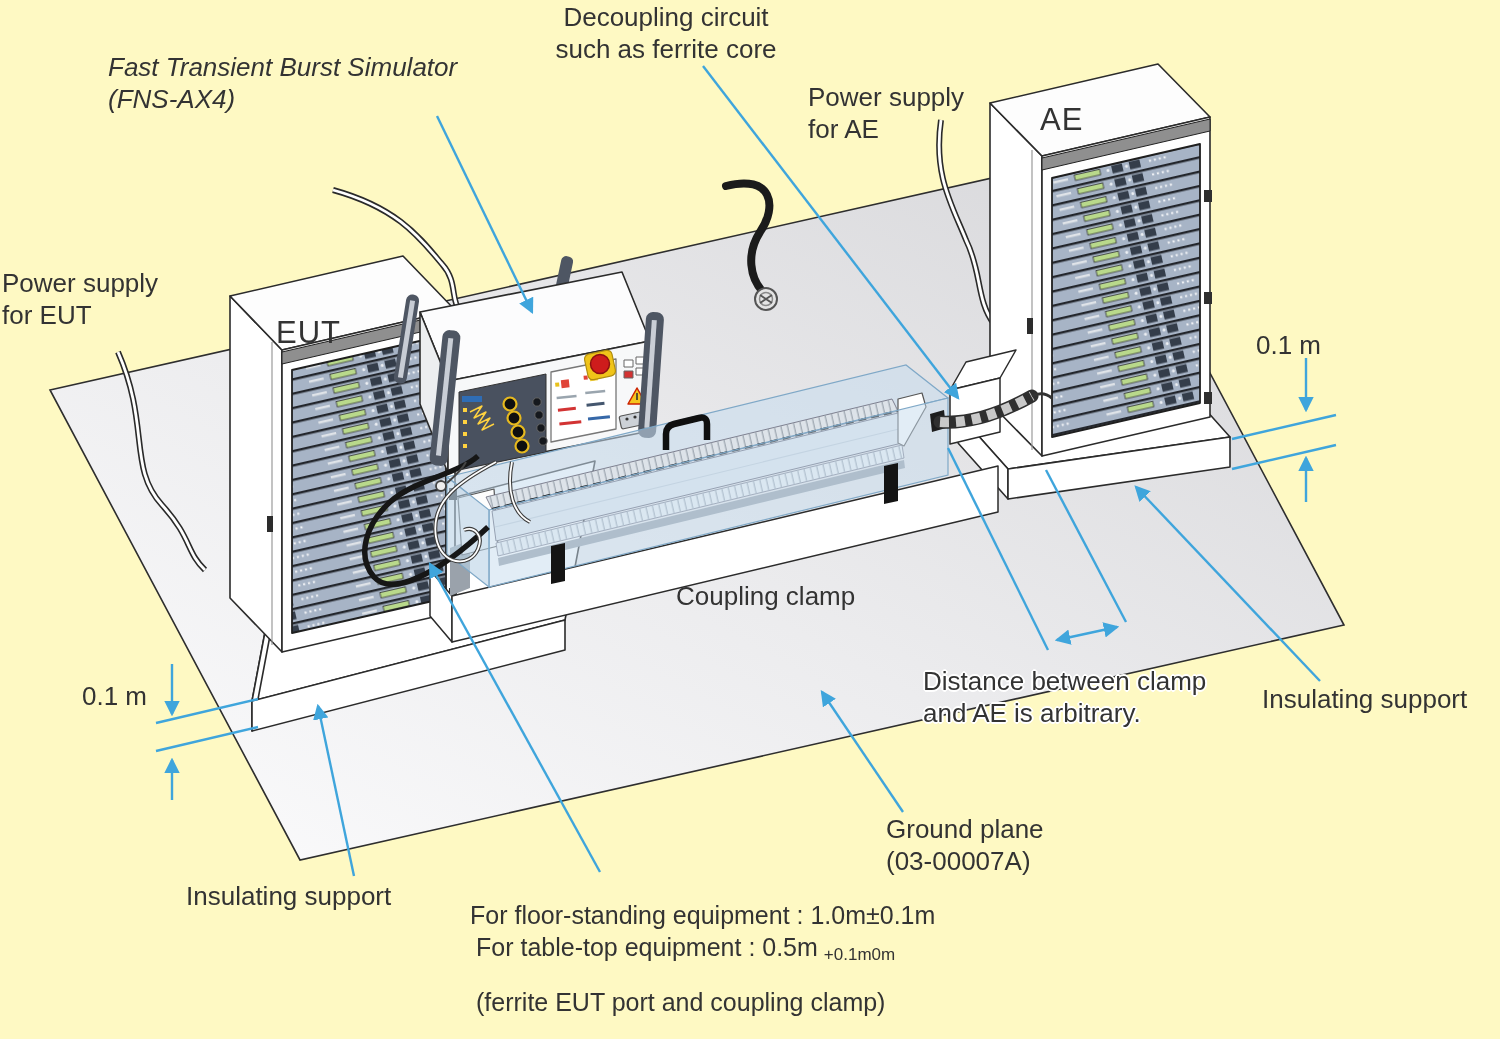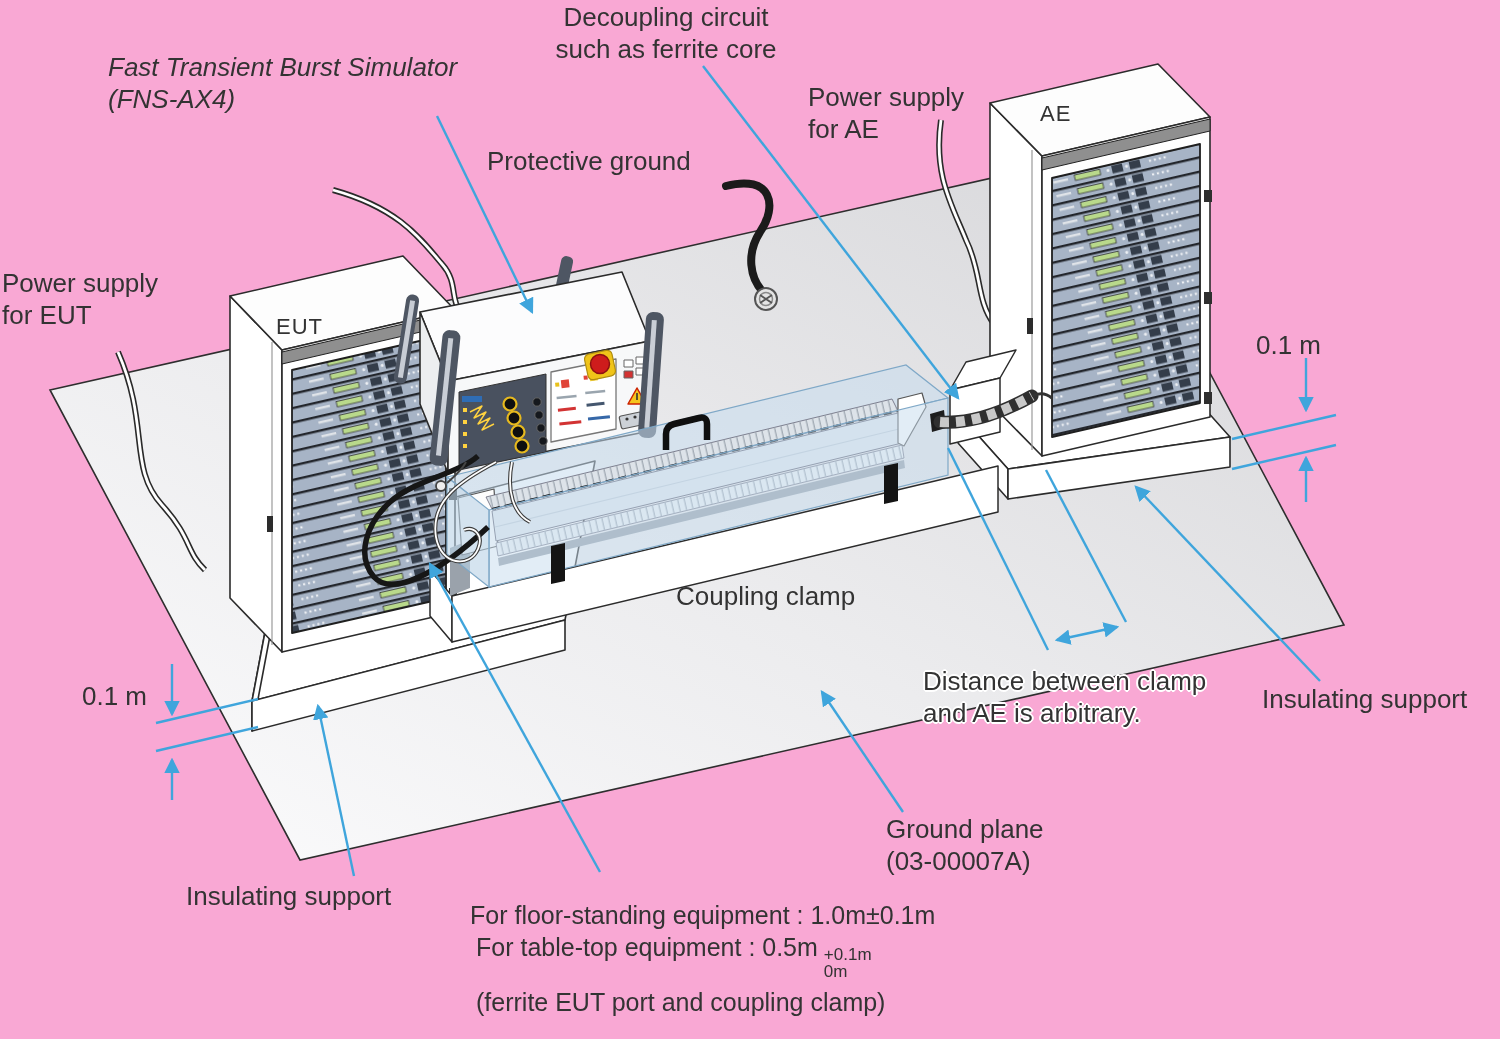--- a/index.html
+++ b/index.html
@@ -1,26 +1,26 @@
 <!DOCTYPE html>
 <html><head>
 <meta charset="utf-8">
 <style>
   html,body{margin:0;padding:0;background:#ffffff;}
-  .stage{position:relative;width:1500px;height:1039px;background:#f9a8d4;overflow:hidden;
+  .stage{position:relative;width:1500px;height:1039px;background:#fef9c3;overflow:hidden;
          font-family:"Liberation Sans","DejaVu Sans",sans-serif;color:#333;}
   svg{position:absolute;left:0;top:0;}
   .label{position:absolute;font-size:26px;line-height:1.22;color:#333;white-space:pre-line;}
   .c{text-align:center;}
   .r{text-align:left;font-style:italic;}
-  .big{font-size:22px;letter-spacing:1px;}
+  .big{font-size:31px;letter-spacing:1px;}
   .halo{text-shadow:-2px 0 0 #fff,2px 0 0 #fff,0 -2px 0 #fff,0 2px 0 #fff,
         -1px -1px 0 #fff,1px 1px 0 #fff,-1px 1px 0 #fff,1px -1px 0 #fff;}
   .note{font-size:25px;}
-  .tol{display:inline-flex;flex-direction:column;font-size:17px;line-height:1.02;
+  .tol{display:inline-flex;flex-direction:row;font-size:17px;line-height:1.02;
        transform:translateY(4px);margin-left:6px;vertical-align:baseline;}
 </style>
 </head>
 <body>
 
 <div class="stage">
 
 <svg width="1500" height="1039" viewBox="0 0 1500 1039">
   <defs>
     <linearGradient id="pg" x1="0" y1="1" x2="1" y2="0">
@@ -262,21 +262,20 @@
     <path d="M1057,640 L1117,627" marker-start="url(#arr)" marker-end="url(#arr)"></path>
   </g>
 </svg>
 
   <div class="label c" style="left:506px;top:2px;width:320px;">Decoupling circuit
 such as ferrite core</div>
   <div class="label r" style="left:108px;top:52px;width:394px;">Fast Transient Burst Simulator
 (FNS-AX4)</div>
   <div class="label" style="left:2px;top:268px;">Power supply
 for EUT</div>
-  <div class="label" style="left:487px;top:146px;">Protective ground</div>
   <div class="label" style="left:808px;top:82px;">Power supply
 for AE</div>
   <div class="label big" style="left:276px;top:314px;">EUT</div>
   <div class="label big" style="left:1040px;top:101px;">AE</div>
   <div class="label" style="left:1256px;top:330px;">0.1 m</div>
   <div class="label" style="left:82px;top:681px;">0.1 m</div>
   <div class="label" style="left:676px;top:581px;">Coupling clamp</div>
   <div class="label halo" style="left:915px;top:666px;margin-left:8px;">Distance between clamp
 and AE is arbitrary.</div>
   <div class="label" style="left:1262px;top:684px;">Insulating support</div>

